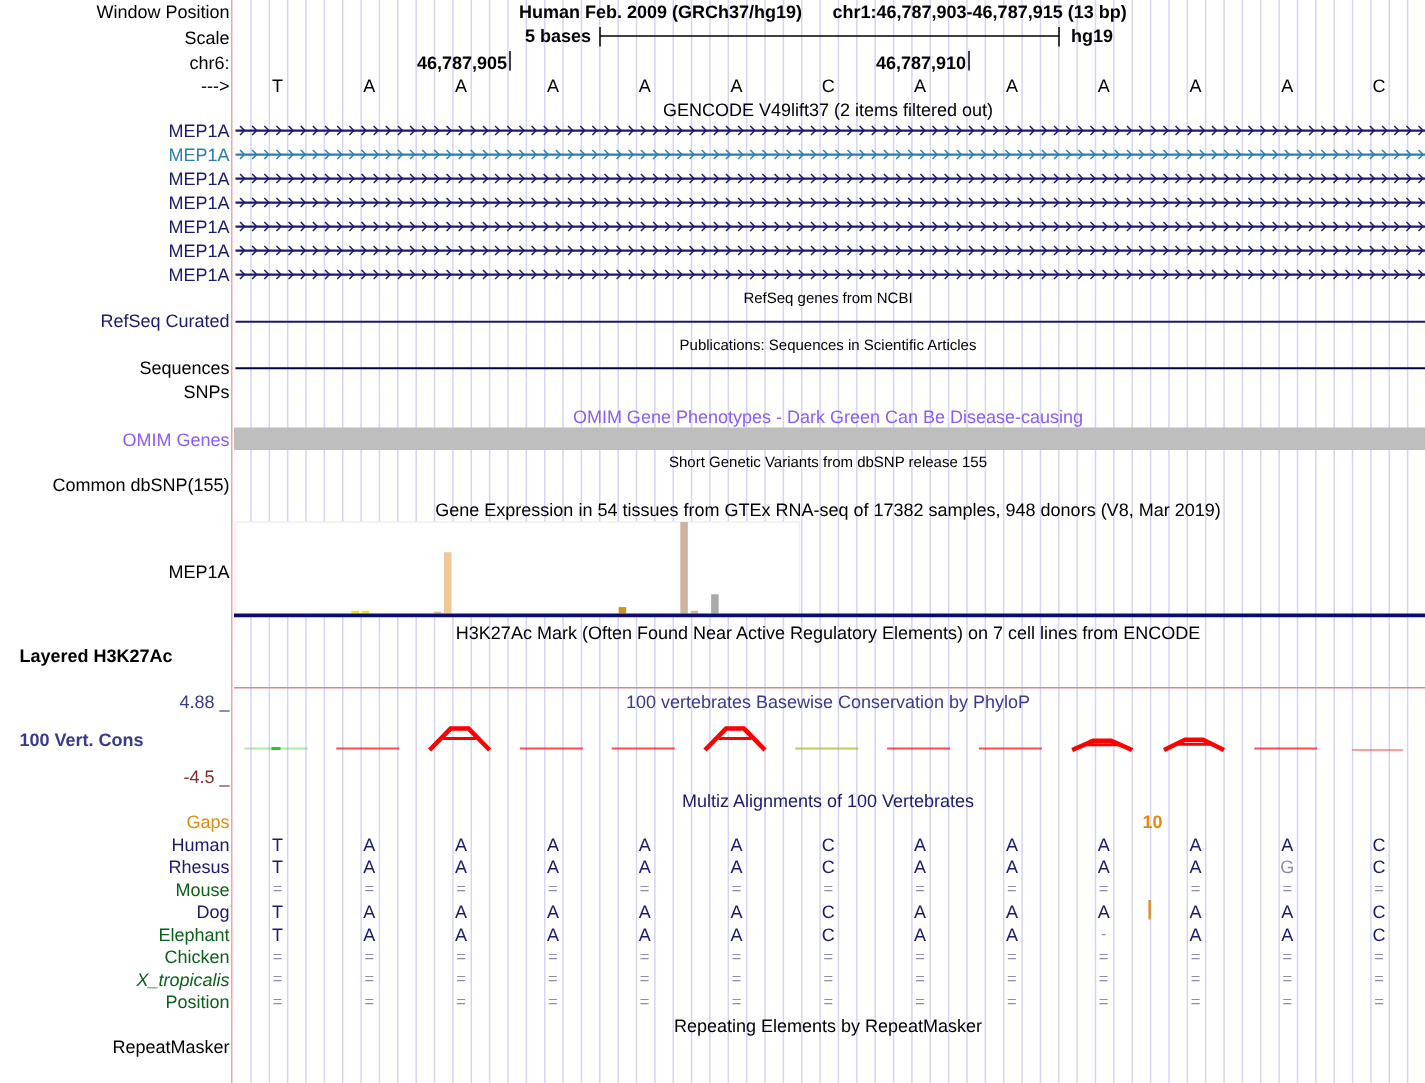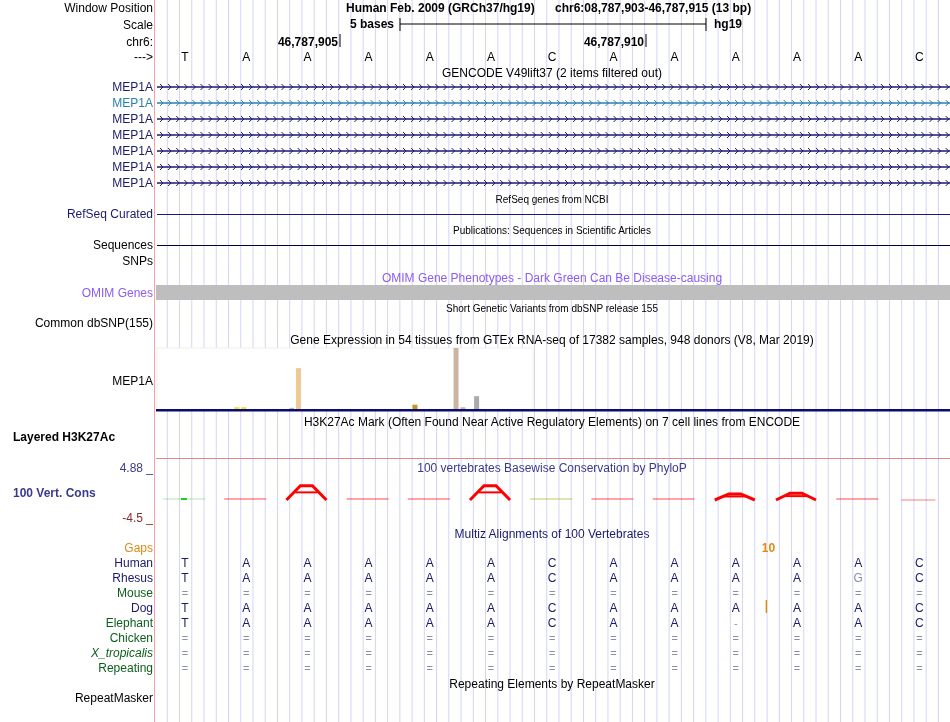--- a/index.html
+++ b/index.html
@@ -844,21 +844,21 @@
       <polyline points="776,500 790,493.22 802,493.22 816,500" fill="none" stroke="#ff0000" stroke-width="3"></polyline>
       <line x1="785" y1="496.11" x2="807" y2="496.11" stroke="#ff0000" stroke-width="2"></line>
     </g>
     <line x1="836.2" y1="499" x2="878.2" y2="499" stroke="#ff0000" stroke-opacity="0.7" stroke-width="1.2"></line>
     <line x1="901.4000000000001" y1="500" x2="935.4000000000001" y2="500" stroke="#ff0000" stroke-opacity="0.5"></line>
     <line x1="766.4000000000001" y1="600" x2="766.4000000000001" y2="613" stroke="#e08a12" stroke-width="1.5"></line>
   </svg>
 
 <div class="lbl c-black" style="top:1px">Window Position</div>
 <div class="txt" style="left:346px;top:1px">Human Feb. 2009 (GRCh37/hg19)</div>
-<div class="txt" style="left:555px;top:1px">chr6:08,787,903-46,787,915 (13 bp)</div>
+<div class="txt" style="left:555px;top:1px">chr1:46,787,903-46,787,915 (13 bp)</div>
 
 <div class="lbl c-black" style="top:18px">Scale</div>
 <div class="txt" style="left:350px;top:17px">5 bases</div>
 <div class="txt" style="left:714px;top:17px">hg19</div>
 
 <div class="lbl c-black" style="top:35px">chr6:</div>
 <div id="posticks">
     <div class="txt" style="top: 35px; right: 612px;">46,787,905</div>
     <div class="txt" style="top: 35px; right: 306px;">46,787,910</div>
   </div>
@@ -1012,21 +1012,21 @@
     <div class="aln eq" style="left: 368.6px; top: 646px;">=</div>
     <div class="aln eq" style="left: 429.8px; top: 646px;">=</div>
     <div class="aln eq" style="left: 491px; top: 646px;">=</div>
     <div class="aln eq" style="left: 552.2px; top: 646px;">=</div>
     <div class="aln eq" style="left: 613.4px; top: 646px;">=</div>
     <div class="aln eq" style="left: 674.6px; top: 646px;">=</div>
     <div class="aln eq" style="left: 735.8px; top: 646px;">=</div>
     <div class="aln eq" style="left: 797px; top: 646px;">=</div>
     <div class="aln eq" style="left: 858.2px; top: 646px;">=</div>
     <div class="aln eq" style="left: 919.4px; top: 646px;">=</div>
-    <div class="lbl" style="top: 661px; color: rgb(11, 95, 26);">Repeating</div>
+    <div class="lbl" style="top: 661px; color: rgb(11, 95, 26);">Position</div>
     <div class="aln eq" style="left: 185px; top: 661px;">=</div>
     <div class="aln eq" style="left: 246.2px; top: 661px;">=</div>
     <div class="aln eq" style="left: 307.4px; top: 661px;">=</div>
     <div class="aln eq" style="left: 368.6px; top: 661px;">=</div>
     <div class="aln eq" style="left: 429.8px; top: 661px;">=</div>
     <div class="aln eq" style="left: 491px; top: 661px;">=</div>
     <div class="aln eq" style="left: 552.2px; top: 661px;">=</div>
     <div class="aln eq" style="left: 613.4px; top: 661px;">=</div>
     <div class="aln eq" style="left: 674.6px; top: 661px;">=</div>
     <div class="aln eq" style="left: 735.8px; top: 661px;">=</div>

